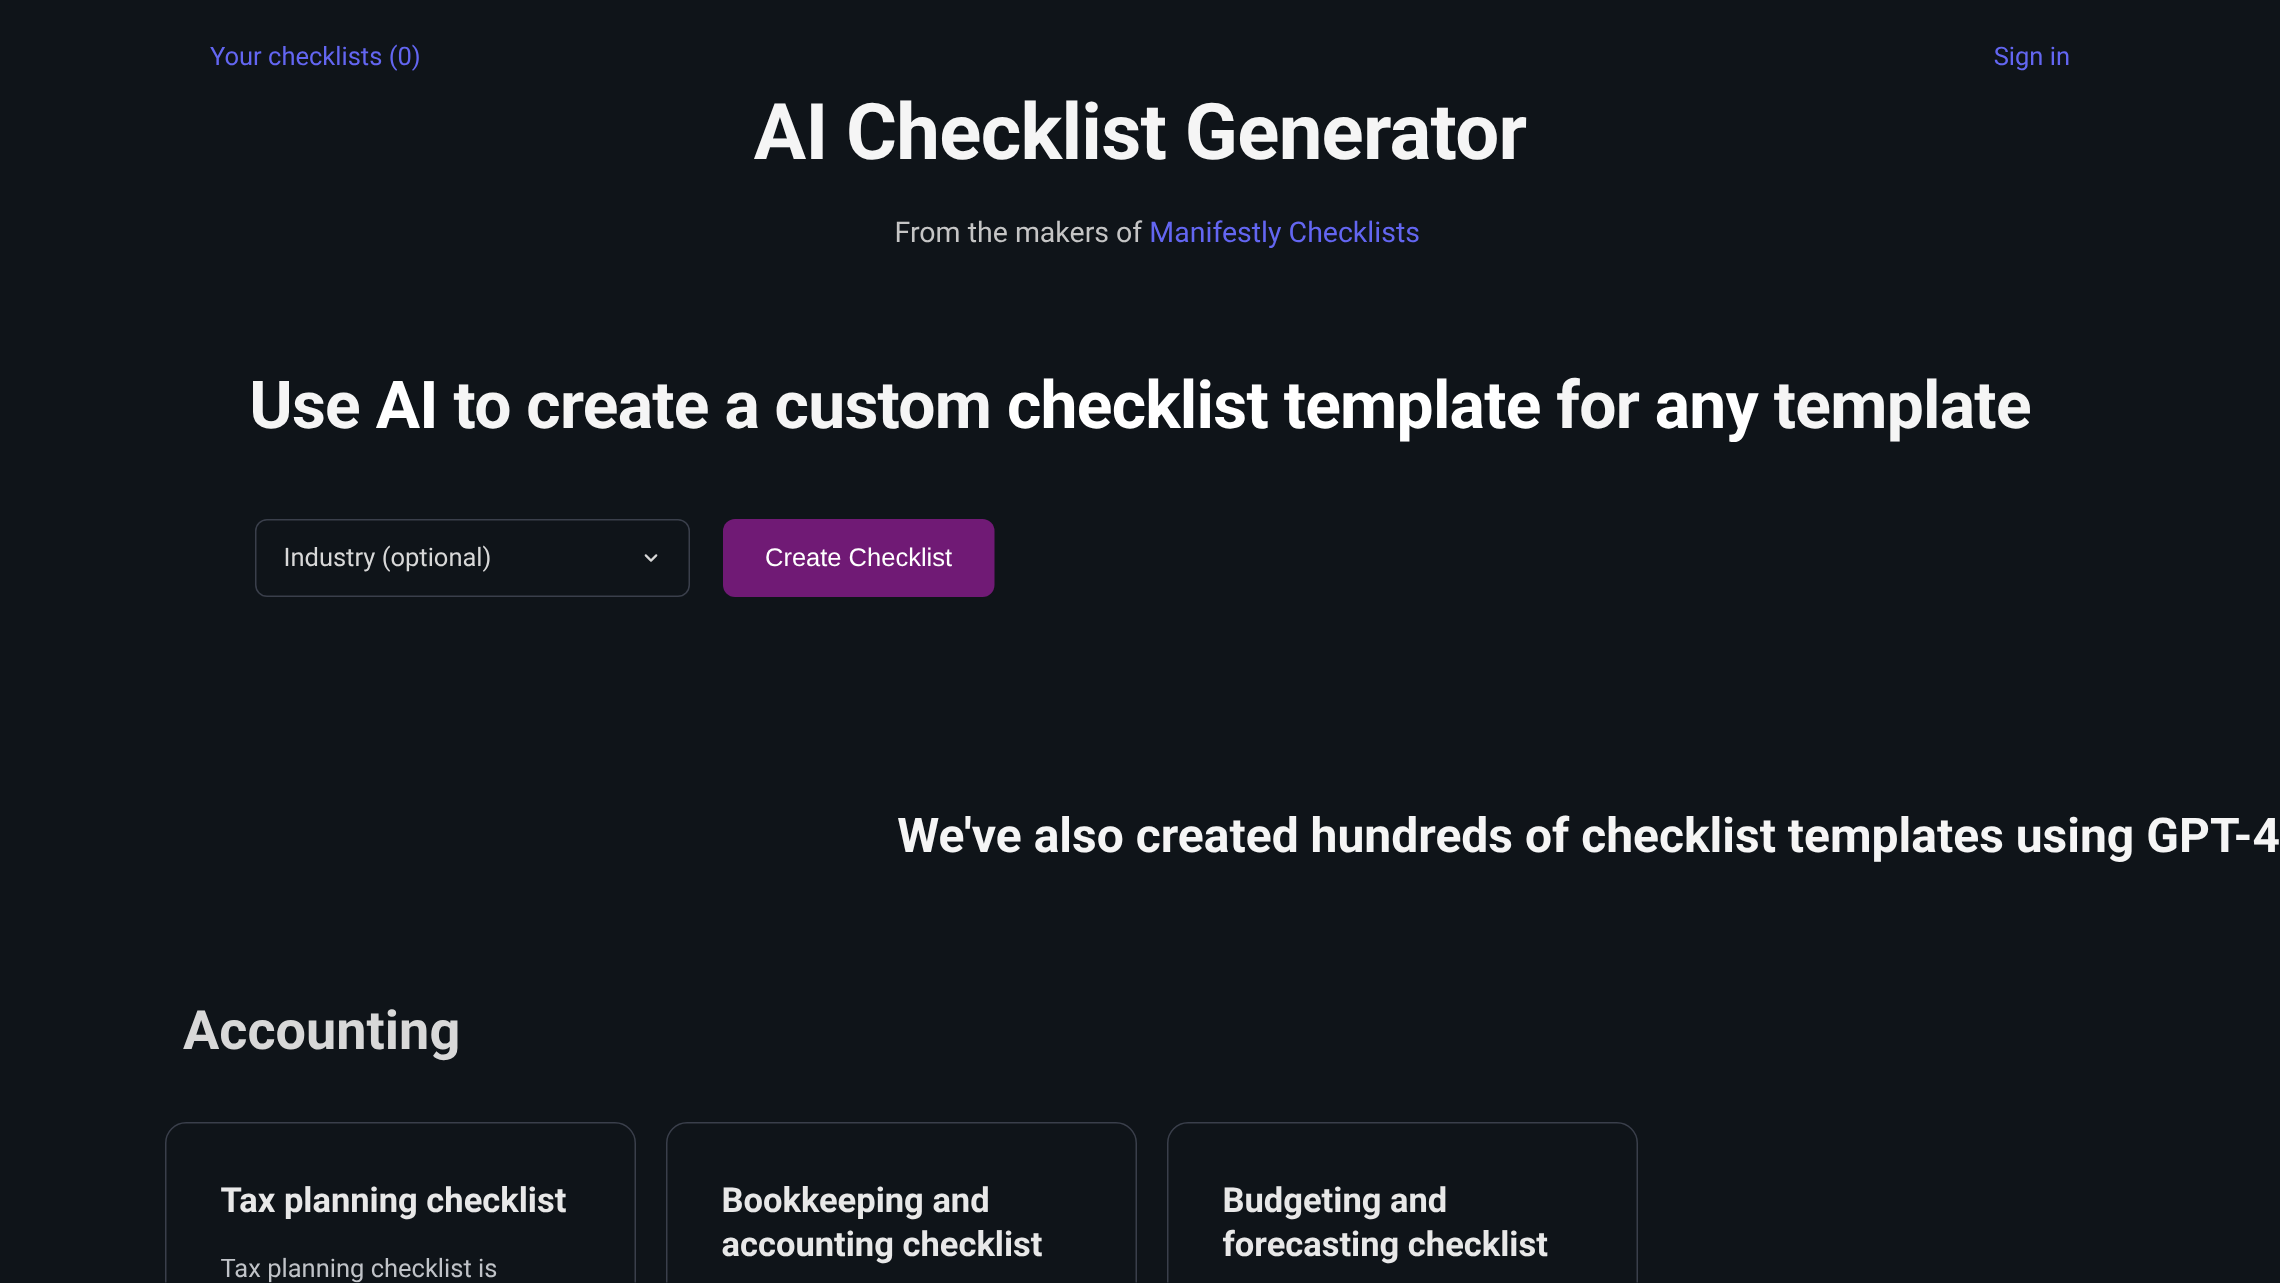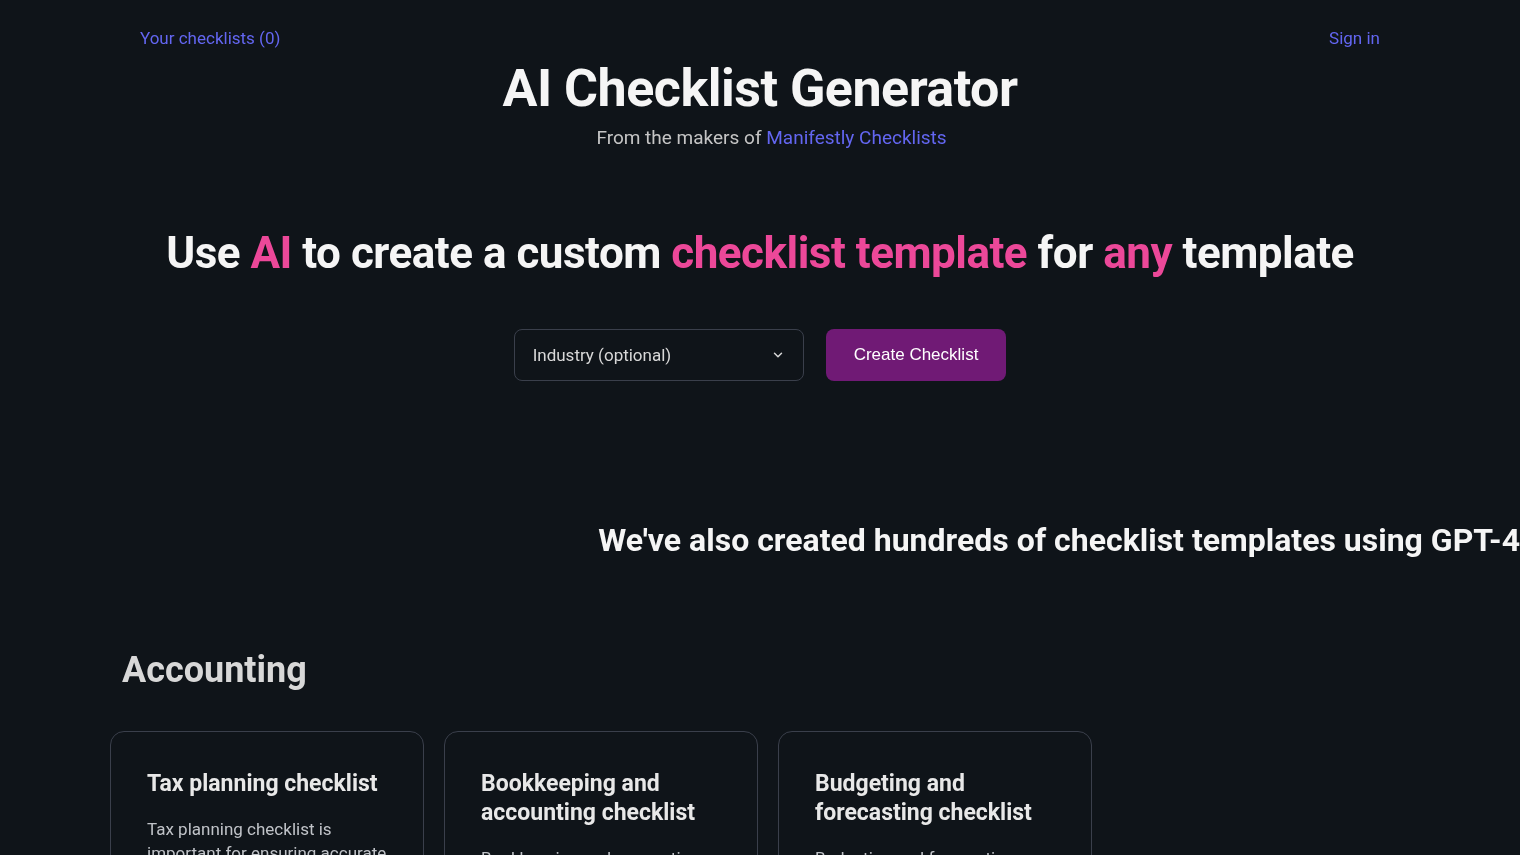--- a/index.html
+++ b/index.html
@@ -32,41 +32,40 @@
 }
 .hero-title {
   font-size: 52px;
   font-weight: 700;
   color: #f5f5f5;
   letter-spacing: -0.5px;
 }
 .hero-sub {
   font-size: 19px;
   color: #c5c5c5;
-  margin-top: 7px;
+  margin-top: 24px;
   padding-left: 23px;
 }
 .hero-sub a {
   color: #6366f1;
   text-decoration: none;
 }
 .headline {
   text-align: center;
   font-size: 44px;
   font-weight: 700;
   color: #f5f5f5;
   margin-top: 78px;
   letter-spacing: -0.5px;
 }
 .headline .accent {
-  color: #ec4899;
+  color: #ffffff;
 }
 .form-row {
   display: flex;
-  justify-content: center;
   align-items: center;
   gap: 22px;
   margin-top: 50px;
   padding: 0 170px;
 }
 .select-wrap {
   position: relative;
   width: 290px;
 }
 .select {

